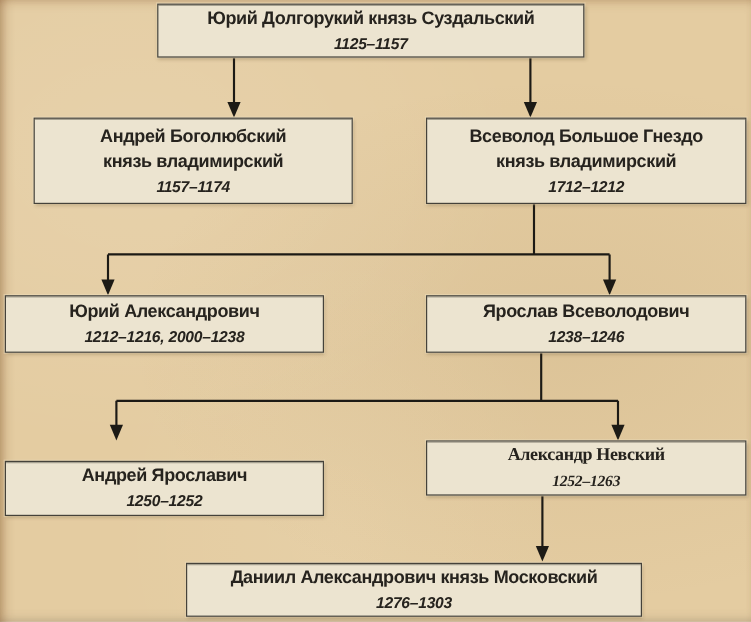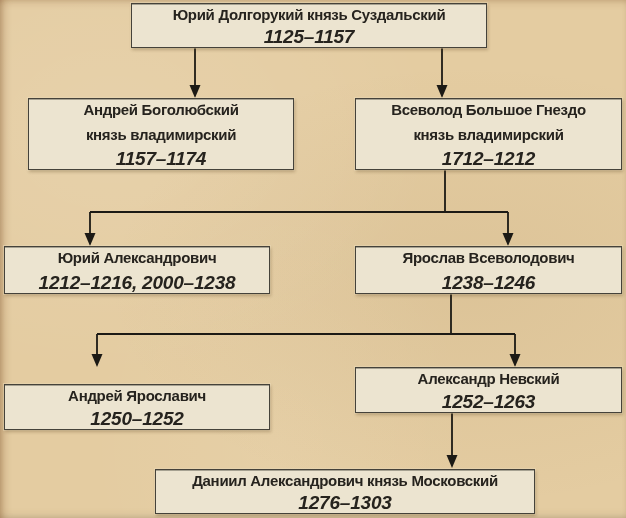--- a/index.html
+++ b/index.html
@@ -26,34 +26,34 @@
     box-sizing: border-box;
     background: #ece4d0;
     border: 1.5px solid #45423a;
     box-shadow:
       inset 0 1px 0 rgba(110,105,92,0.55),
       1px 2px 3px rgba(90,65,30,0.30),
       0 0 0 1px rgba(240,225,190,0.45);
     display: flex;
     flex-direction: column;
     align-items: center;
-    justify-content: space-between;
+    justify-content: center;
     text-align: center;
     color: #26231e;
     line-height: 21px;
   }
   .node-name {
     font-size: 15px;
     font-weight: 700;
     letter-spacing: -0.3px;
     white-space: nowrap;
   }
   .node-name:empty { display: none; }
   .node-dates {
-    font-size: 19px;
+    font-size: 13px;
     font-weight: 700;
     font-style: italic;
     letter-spacing: -0.2px;
     white-space: nowrap;
   }
   .connectors {
     position: absolute;
     left: 0; top: 0;
     width: 626px; height: 518px;
     pointer-events: none;
@@ -61,21 +61,21 @@
   .connectors path, .connectors line { stroke: #1c1a15; stroke-width: 1.8; fill: none; }
   .connectors polygon { fill: #1c1a15; stroke: none; }
 
   
   .b0 { left: 131px; top: 3px;   width: 356px; height: 45px; }
   .b1 { left: 16px;   top: 98px;  width: 266px; height: 72px; margin-left: 12px; }
   .b2 { left: 355px; top: 98px;  width: 267px; height: 72px; }
   .b3 { left: 4px;   top: 246px; width: 266px; height: 48px; }
   .b4 { left: 355px; top: 246px; width: 267px; height: 48px; }
   .b5 { left: 4px;   top: 364px; width: 266px; height: 46px; margin-top: 20px; }
-  .b6 { left: 355px; top: 367px; width: 267px; height: 46px; }
+  .b6 { left: 355px; top: 367px; width: 267px; height: 46px; font-family: Liberation Serif, serif; }
   .b7 { left: 155px; top: 469px; width: 380px; height: 45px; }
 </style>
 </head>
 <body>
 
 <div class="stage">
 
   <svg class="connectors" width="626" height="518" viewBox="0 0 626 518" xmlns="http://www.w3.org/2000/svg">
 
     <g>

